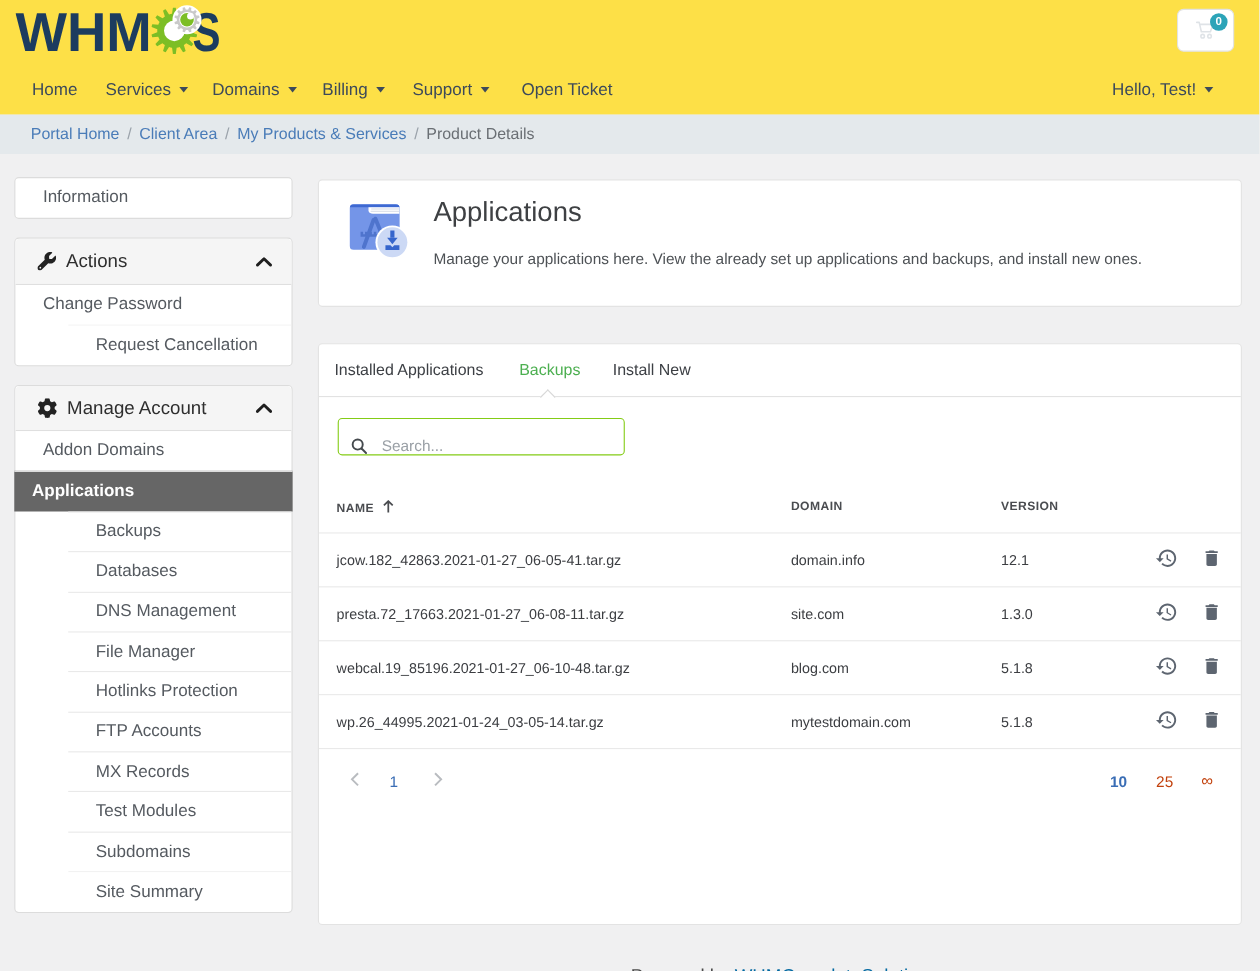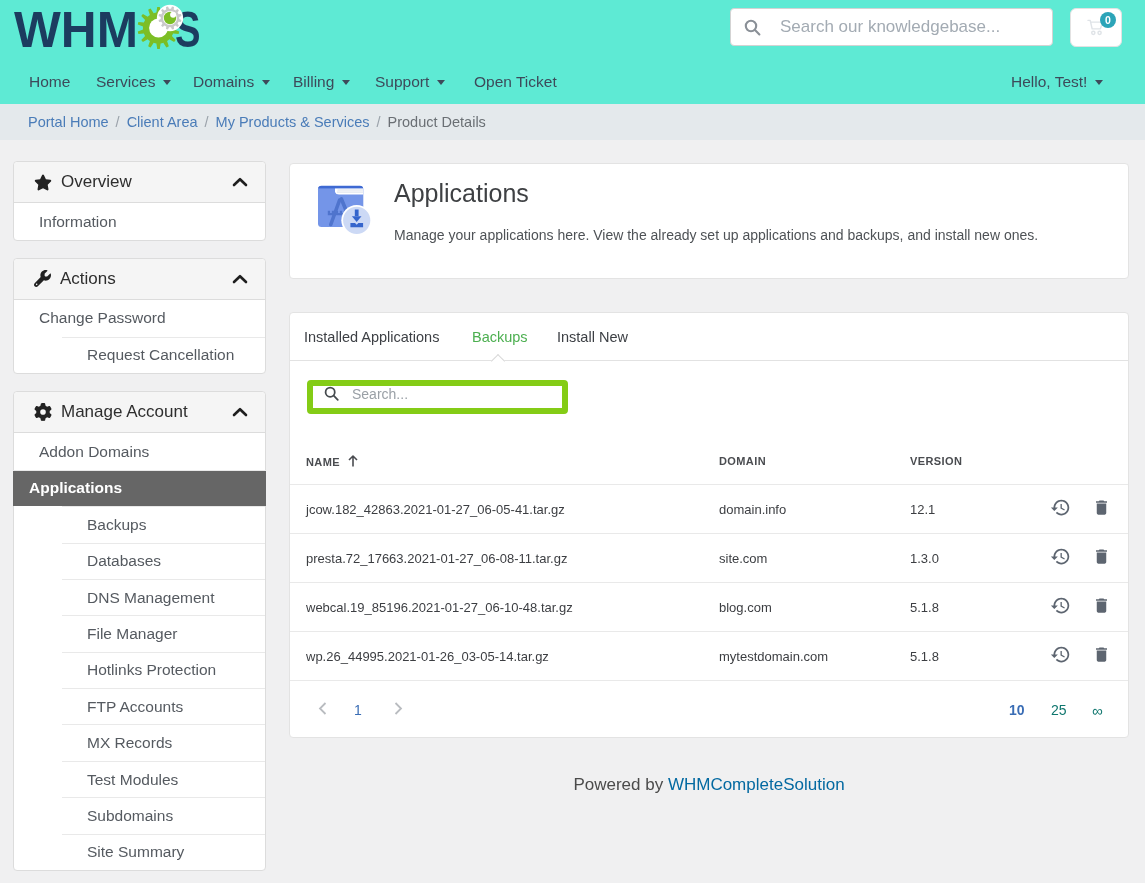--- a/index.html
+++ b/index.html
@@ -6,21 +6,21 @@
 * { box-sizing: border-box; }
 html,body { margin:0; padding:0; }
 body {
   width:1145px; height:883px; overflow:hidden;
   background:#f0f0f1;
   font-family:"Liberation Sans", sans-serif;
   -webkit-font-smoothing: antialiased;
 }
 a { text-decoration:none; }
 
-.topbar { position:relative; height:104px; background:#5eead4; }
+.topbar { position:relative; height:104px; background:#fde047; }
 .logo { position:absolute; left:14px; top:4px; }
 .hsearch { position:absolute; left:730px; top:8px; width:323px; height:38px;
   border:1px solid #d3d3d3; border-radius:4px; background:#fff;
   display:flex; align-items:center; }
 .hsearch svg { margin-left:13px; }
 .hsearch .ph { margin-left:19px; font-size:17px; color:#a3abb3; }
 .cartbox { position:absolute; left:1070px; top:8px; width:52px; height:39px;
   border:1px solid #e2e2e2; border-radius:6px; background:#fff; }
 .cartbox svg.cart { position:absolute; left:16px; top:10px; }
 .badge0 { position:absolute; left:29px; top:3px; width:16px; height:16px; border-radius:50%;
@@ -50,47 +50,47 @@
   font-size:15.5px; color:#555a60; }
 .sp-item + .sp-item { border-top:1px solid #e9e9e9;margin-left:48px; }
 .sp-item.active { background:#666666; color:#fff; font-weight:bold; margin:0 -1px; padding:0 16px; }
 .panel .sp-item:last-child { border-radius:0 0 4px 4px; }
 
 .card { background:#fff; border:1px solid #e3e3e3; border-radius:4px; }
 .card1 { height:116px; padding:21px 27px; display:flex; }
 .appicon { width:48px; height:52px; flex:none; margin-right:29px; }
 .card1 h1 { margin:-6px 0 0 0; font-size:25px; line-height:28px; font-weight:normal; color:#3e4043; }
 .card1 p { margin:20px 0 0 0; font-size:14px; color:#4e5256; }
-.card2 { margin-top:33px; height:426px; position:relative; }
+.card2 { margin-top:33px; height:529px; position:relative; }
 .tabs { height:47.5px; border-bottom:1px solid #e2e2e2; position:relative; }
 .tabs .tab { position:absolute; top:16px; font-size:14.5px; color:#3d4045; }
 .tab.t1 { left:14px; }
 .tab.t2 { left:182px; color:#4caf50; }
 .tab.t3 { left:267px; }
 .notch { position:absolute; left:203px; top:42.5px; width:10px; height:10px; background:#fff;
   border-top:1px solid #d8d8d8; border-right:1px solid #d8d8d8; transform:rotate(-45deg); }
 .csearch { position:absolute; left:17px; top:67px; width:261px; height:34px;
-  border:6px solid #84cc16; border-radius:4px; display:flex; align-items:flex-start; }
+  border:1px solid #84cc16; border-radius:4px; display:flex; align-items:flex-end; }
 .csearch svg { margin-left:11px; }
 .csearch .ph { margin-left:13px; font-size:14px; color:#9aa0a6; }
 .tbl { position:absolute; top:131px; left:0; width:100%; }
 .trow { position:relative; height:49px; border-bottom:1px solid #e9e9e9; }
 .thead { height:41px; border-bottom:1px solid #e9e9e9; position:relative; }
 .thead span { top:17px; }
 .thead {
   font-size:11px; font-weight:bold; color:#4a4c50; letter-spacing:0.4px; }
 .c1 { position:absolute; left:16px; top:50%; transform:translateY(-50%); }
 .c2 { position:absolute; left:429px; top:50%; transform:translateY(-50%); }
 .c3 { position:absolute; left:620px; top:50%; transform:translateY(-50%); }
 .trow { font-size:13px; color:#3c3e42; }
 .ic { position:absolute; top:50%; transform:translateY(-50%); }
 .ic.restore { left:760px; }
 .ic.trash { left:802px; }
 .pager { position:absolute; top:368px; left:0; width:100%; height:58px; }
-.pager .pg { position:absolute; top:50%; transform:translateY(-50%); font-size:14px; color:#0f766e; }
+.pager .pg { position:absolute; top:50%; transform:translateY(-50%); font-size:14px; color:#c2410c; }
 .footer { margin-top:37px; text-align:center; font-size:17px; color:#4b4b4b; }
 .footer a { color:#0369a1; }
 </style>
 </head>
 <body>
 <div class="topbar">
   <div class="logo"><svg width="195" height="50" viewBox="0 0 195 50">
   <text x="0" y="42.5" font-family="Liberation Sans, sans-serif" font-weight="bold" font-size="50" fill="#1c3c5f" textLength="124" lengthAdjust="spacingAndGlyphs">WHM</text>
   <text x="161" y="42.5" font-family="Liberation Sans, sans-serif" font-weight="bold" font-size="50" fill="#1c3c5f" textLength="25.5" lengthAdjust="spacingAndGlyphs">S</text>
   <g transform="translate(144.5,24)">
@@ -98,27 +98,20 @@
     <circle cx="0" cy="0" r="9.4" fill="#fff"></circle>
   </g>
   <g transform="translate(156,14)">
     <circle cx="0" cy="0" r="13.2" fill="#fff"></circle>
     <path d="M2.0,-11.4A11.6,11.6 0 0 1 4.0,-10.9L3.7,-8.5A9.3,9.3 0 0 1 5.5,-7.5L7.4,-8.9A11.6,11.6 0 0 1 8.9,-7.5L7.5,-5.5A9.3,9.3 0 0 1 8.5,-3.8L10.9,-4.0A11.6,11.6 0 0 1 11.4,-2.0L9.2,-1.0A9.3,9.3 0 0 1 9.2,1.0L11.4,2.0A11.6,11.6 0 0 1 10.9,4.0L8.5,3.7A9.3,9.3 0 0 1 7.5,5.5L8.9,7.4A11.6,11.6 0 0 1 7.5,8.9L5.5,7.5A9.3,9.3 0 0 1 3.8,8.5L4.0,10.9A11.6,11.6 0 0 1 2.0,11.4L1.0,9.2A9.3,9.3 0 0 1 -1.0,9.2L-2.0,11.4A11.6,11.6 0 0 1 -4.0,10.9L-3.7,8.5A9.3,9.3 0 0 1 -5.5,7.5L-7.4,8.9A11.6,11.6 0 0 1 -8.9,7.5L-7.5,5.5A9.3,9.3 0 0 1 -8.5,3.8L-10.9,4.0A11.6,11.6 0 0 1 -11.4,2.0L-9.2,1.0A9.3,9.3 0 0 1 -9.2,-1.0L-11.4,-2.0A11.6,11.6 0 0 1 -10.9,-4.0L-8.5,-3.7A9.3,9.3 0 0 1 -7.5,-5.5L-8.9,-7.4A11.6,11.6 0 0 1 -7.5,-8.9L-5.5,-7.5A9.3,9.3 0 0 1 -3.8,-8.5L-4.0,-10.9A11.6,11.6 0 0 1 -2.0,-11.4L-1.0,-9.2A9.3,9.3 0 0 1 1.0,-9.2Z" fill="#c9c9c9"></path>
     <circle cx="0" cy="0" r="7" fill="#fff"></circle>
     <circle cx="0" cy="0" r="6.2" fill="#7cbe25"></circle>
     <circle cx="3.1" cy="-3.3" r="3" fill="#fff"></circle>
   </g>
 </svg></div>
-  <div class="hsearch">
-    <svg width="17" height="17" viewBox="0 0 17 17">
-        <circle cx="7" cy="7" r="5.2" fill="none" stroke="#8a9097" stroke-width="2.1"></circle>
-        <line x1="11" y1="11" x2="15.4" y2="15.4" stroke="#8a9097" stroke-width="2.1" stroke-linecap="round"></line>
-      </svg>
-    <span class="ph">Search our knowledgebase...</span>
-  </div>
   <div class="cartbox">
     <svg class="cart" width="18" height="17" viewBox="0 0 20 19">
       <g fill="none" stroke="#dfe3e7" stroke-width="1.6">
         <path d="M1 1.5h2.5l2.2 9.5h9.2l2.6-7.5H5" stroke-linejoin="round" stroke-linecap="round"></path>
         <circle cx="7" cy="15.5" r="1.8"></circle>
           <circle cx="14" cy="15.5" r="1.8"></circle>
       </g>
     </svg>
     <div class="badge0">0</div>
   </div>
@@ -133,31 +126,20 @@
   </nav>
 </div>
 <div class="crumbbar">
     <div class="inner">
   <a href="#">Portal Home</a><span class="sep">/</span><a href="#">Client Area</a><span class="sep">/</span><a href="#">My Products &amp; Services</a><span class="sep">/</span><span>Product Details</span>
 </div>
   </div>
 <div class="content">
   <aside class="sidebar">
     <div class="panel">
-      <div class="panel-h">
-          <svg width="18" height="17" viewBox="0 0 576 512">
-            <path fill="#222" d="M316.9 18C311.6 7 300.4 0 288.1 0s-23.4 7-28.8 18L195 150.3 51.4 171.5c-12 1.8-22 10.2-25.7 21.7s-.7 24.2 7.9 32.7L137.8 327 113.2 470.9c-2 12 3 24.2 12.9 31.3s23 8 33.8 2.3l128.3-68.5 128.3 68.5c10.8 5.7 23.9 4.9 33.8-2.3s14.9-19.3 12.9-31.3L438.5 327 542.7 225.9c8.6-8.5 11.7-21.2 7.9-32.7s-13.7-19.9-25.7-21.7L381.2 150.3 316.9 18z"></path>
-          </svg>
-          <span style="margin-left:0">Overview</span>
-          <span class="chev">
-            <svg width="16" height="10" viewBox="0 0 16 10">
-              <path d="M2 8 L8 2.2 L14 8" fill="none" stroke="#1e1e1e" stroke-width="2.6" stroke-linecap="round" stroke-linejoin="round"></path>
-            </svg>
-          </span>
-        </div>
       <div class="sp-item">Information</div>
     </div>
     <div class="panel">
       <div class="panel-h">
           <svg width="17" height="17" viewBox="0 0 512 512">
             <path fill="#222" d="M352 320c88.4 0 160-71.6 160-160c0-15.3-2.2-30.1-6.2-44.2c-3.1-10.8-16.4-13.2-24.3-5.3l-76.8 76.8c-3 3-7.1 4.7-11.3 4.7H336c-8.8 0-16-7.2-16-16V118.6c0-4.2 1.7-8.3 4.7-11.3l76.8-76.8c7.9-7.9 5.4-21.2-5.3-24.3C382.1 2.2 367.3 0 352 0C263.6 0 192 71.6 192 160c0 19.1 3.4 37.5 9.5 54.5L19.9 396.1C7.2 408.8 0 426.1 0 444.1C0 481.6 30.4 512 67.9 512c18 0 35.3-7.2 48-19.9L297.5 310.5c17 6.2 35.4 9.5 54.5 9.5zM80 408a24 24 0 1 1 0 48 24 24 0 1 1 0-48z"></path>
           </svg>
           <span>Actions</span>
           <span class="chev">
             <svg width="16" height="10" viewBox="0 0 16 10">
@@ -276,21 +258,21 @@
             <span class="c2">blog.com</span>
             <span class="c3">5.1.8</span>
             <span class="ic restore"><svg width="21" height="21" viewBox="0 0 24 24">
                 <path fill="#5d6570" d="M13 3c-4.97 0-9 4.03-9 9H1l3.89 3.89.07.14L9 12H6c0-3.87 3.13-7 7-7s7 3.13 7 7-3.13 7-7 7c-1.93 0-3.68-.79-4.94-2.06l-1.42 1.42C8.27 19.99 10.51 21 13 21c4.97 0 9-4.03 9-9s-4.03-9-9-9zm-1 5v5l4.28 2.54.72-1.21-3.5-2.08V8z"></path>
               </svg></span>
             <span class="ic trash"><svg width="19" height="20" viewBox="0 0 24 24">
                 <path fill="#5d6570" d="M6 19c0 1.1.9 2 2 2h8c1.1 0 2-.9 2-2V7H6v12zM19 4h-3.5l-1-1h-5l-1 1H5v2h14V4z"></path>
               </svg></span>
           </div>
         <div class="trow">
-            <span class="c1">wp.26_44995.2021-01-26_03-05-14.tar.gz</span>
+            <span class="c1">wp.26_44995.2021-01-24_03-05-14.tar.gz</span>
             <span class="c2">mytestdomain.com</span>
             <span class="c3">5.1.8</span>
             <span class="ic restore"><svg width="21" height="21" viewBox="0 0 24 24">
                 <path fill="#5d6570" d="M13 3c-4.97 0-9 4.03-9 9H1l3.89 3.89.07.14L9 12H6c0-3.87 3.13-7 7-7s7 3.13 7 7-3.13 7-7 7c-1.93 0-3.68-.79-4.94-2.06l-1.42 1.42C8.27 19.99 10.51 21 13 21c4.97 0 9-4.03 9-9s-4.03-9-9-9zm-1 5v5l4.28 2.54.72-1.21-3.5-2.08V8z"></path>
               </svg></span>
             <span class="ic trash"><svg width="19" height="20" viewBox="0 0 24 24">
                 <path fill="#5d6570" d="M6 19c0 1.1.9 2 2 2h8c1.1 0 2-.9 2-2V7H6v12zM19 4h-3.5l-1-1h-5l-1 1H5v2h14V4z"></path>
               </svg></span>
           </div>
       </div>

